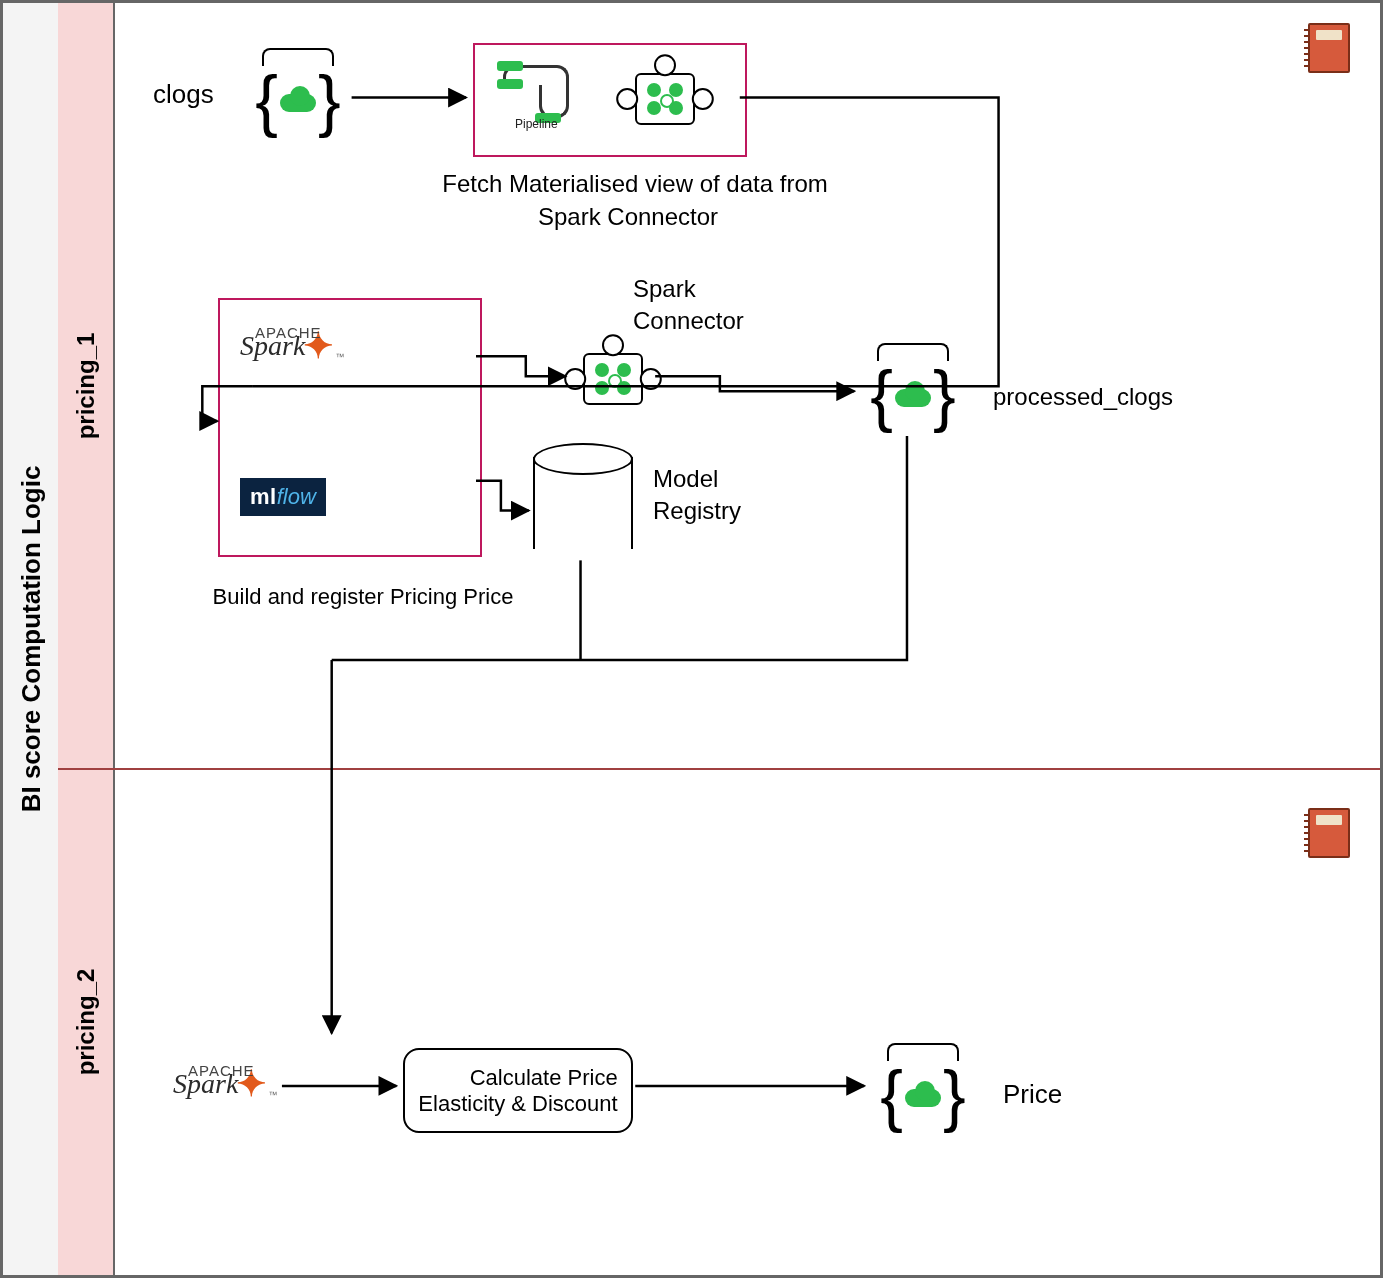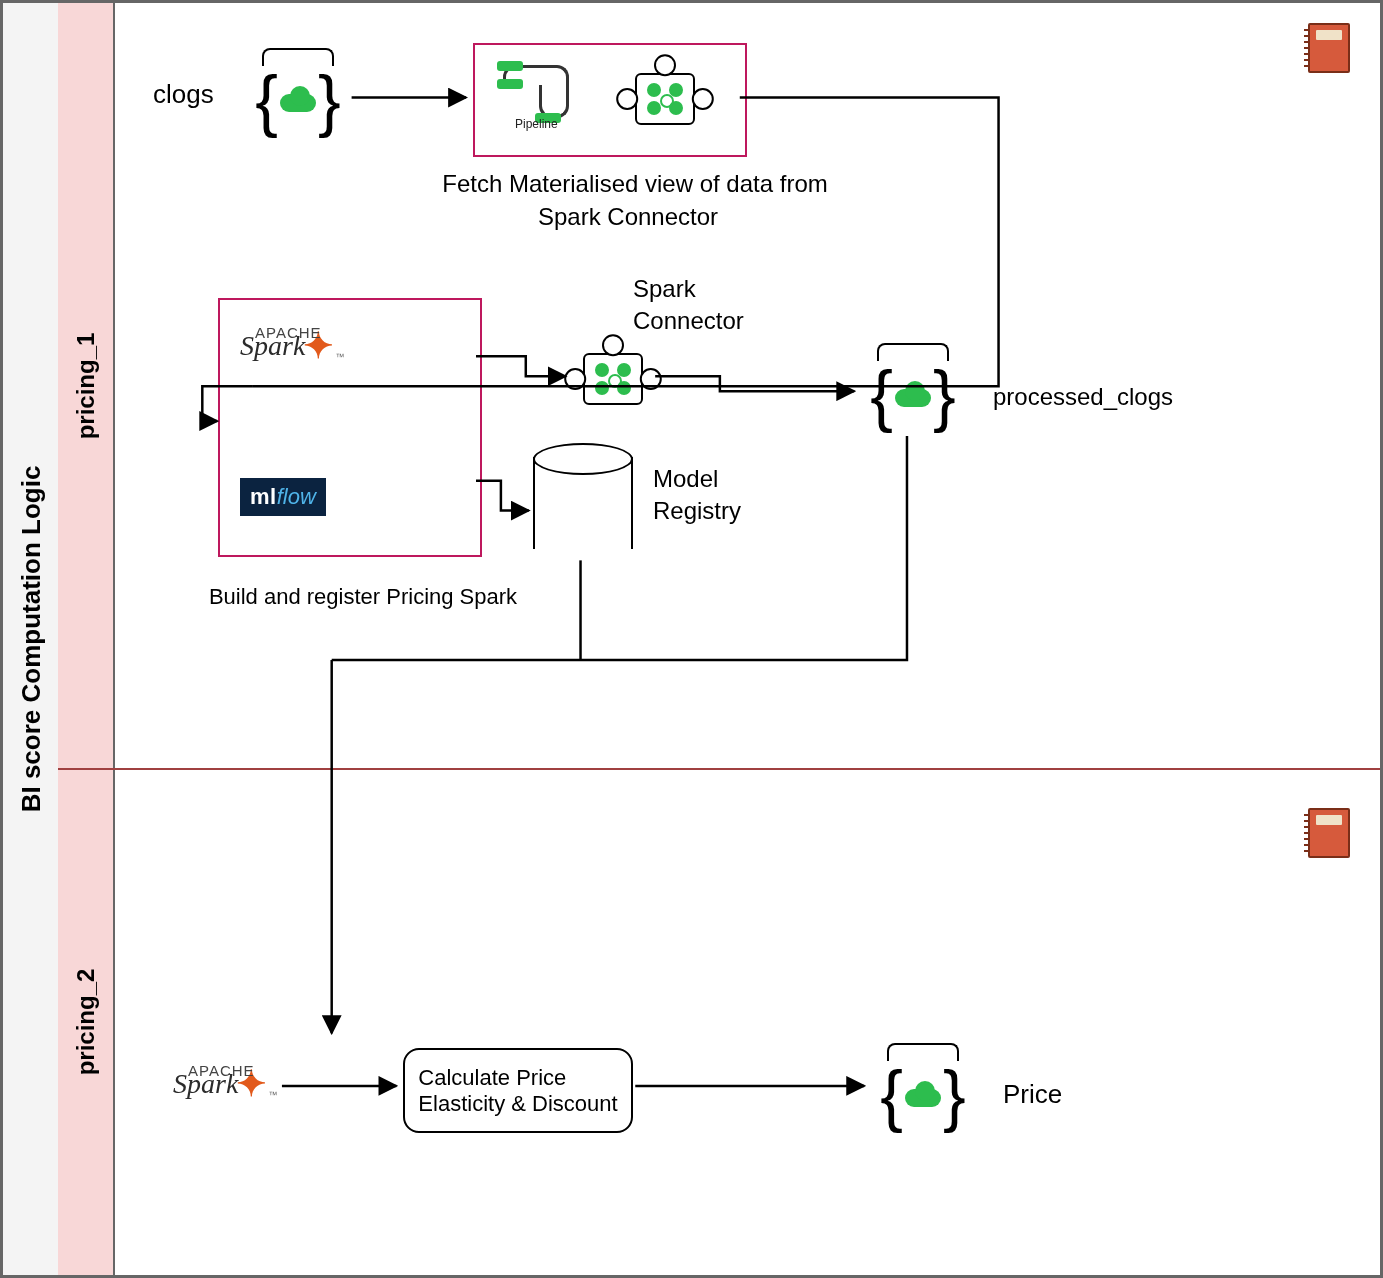--- a/index.html
+++ b/index.html
@@ -93,21 +93,21 @@
     background: #fff;
   }
   .rrect {
     position: absolute;
     border: 2px solid #000;
     background: #fff;
     border-radius: 16px;
     display: flex;
     align-items: center;
     justify-content: center;
-    text-align: left;
+    text-align: right;
     font-size: 22px;
     padding: 6px;
     box-sizing: border-box;
   }
   
   .cyl {
     position: absolute;
     width: 100px;
     height: 120px;
   }
@@ -376,21 +376,21 @@
         <span class="apache">APACHE</span>
         <span class="txt">Spark</span>
         <span class="star">✦</span>
         <span class="tm">™</span>
       </div>
 
       <div class="mlflow" style="left:20px; top:150px;margin-top:28px;">
         <span class="ml">ml</span><span class="flow">flow</span>
       </div>
     </div>
-    <div class="lbl" style="left:65px; top:580px; width:370px; font-size:22px;">Build and register Pricing Spark</div>
+    <div class="lbl" style="left:65px; top:580px; width:370px; font-size:22px;">Build and register Pricing Price</div>
 
     <div class="puzzle" style="left:460px; top:340px;">
       <div class="body"></div>
       <div class="knob k-top"></div>
       <div class="knob k-right"></div>
       <div class="knob k-left"></div>
       <div class="dots">
         <div class="c mid"></div>
         <div class="c fill tl"></div>
         <div class="c fill tr"></div>

